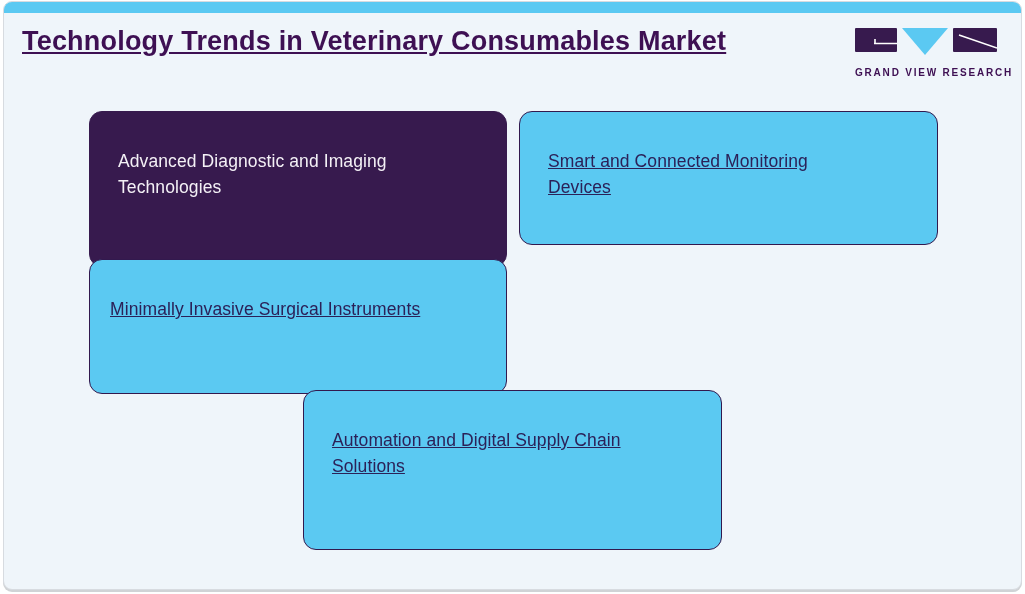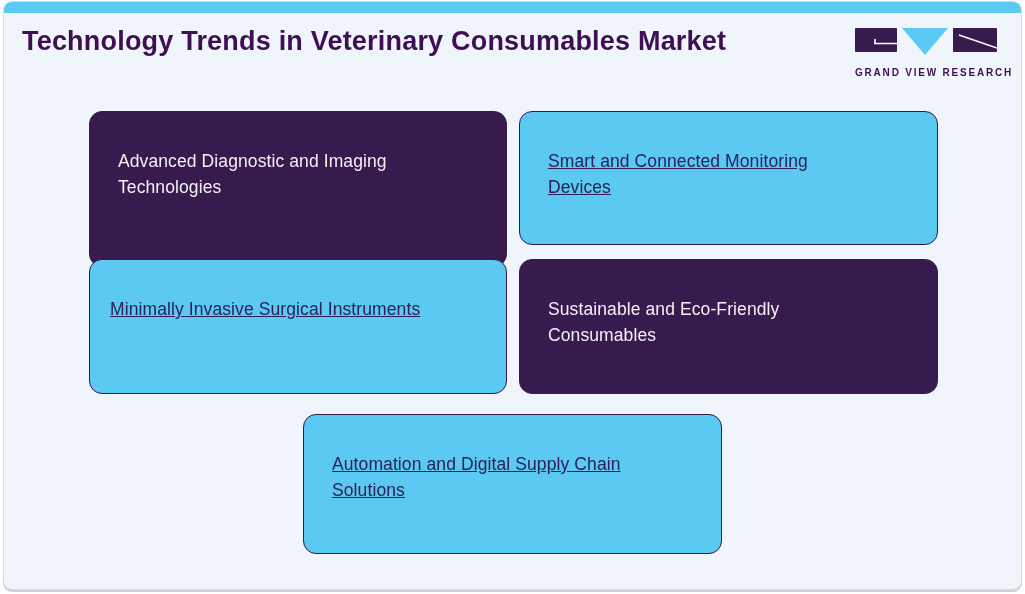--- a/index.html
+++ b/index.html
@@ -19,20 +19,21 @@
   }
   .topbar{
     position:absolute;left:0;top:0;right:0;height:11px;
     background:var(--accent-blue,#5BC9F2);
   }
   .page-title{
     position:absolute;left:22px;top:26px;
     font-size:27px;font-weight:800;letter-spacing:.2px;
     color:var(--title-purple,#3E1053);
     margin:0;
+    text-decoration:underline;
   }
   .logo{
     position:absolute;right:28px;top:28px;width:142px;
     text-align:center;
   }
   .logo-brand{
     margin-top:6px;
     font-size:10px;font-weight:bold;letter-spacing:1.8px;
     color:var(--title-purple,#3E1053);
     white-space:nowrap;
@@ -53,21 +54,21 @@
   .card.blue{
     background:var(--accent-blue,#5BC9F2);
     color:var(--dark-text,#2B2158);
     border:1.5px solid var(--blue-card-border,#32194E);
     text-decoration:underline;
   }
   .card-1{left:89px;top:111px;width:418px;height:156px;}
   .card-2{left:519px;top:111px;width:419px;height:134px;}
   .card-3{left:89px;top:259px;width:418px;height:135px;padding-left:20px;}
   .card-4{left:519px;top:259px;width:419px;height:135px;}
-  .card-5{left:303px;top:414px;width:419px;height:140px;}
+  .card-5{left:303px;top:390px;width:419px;height:160px;}
 </style>
 </head>
 <body>
 
 <div class="canvas">
 
   <div class="frame">
     <div class="topbar"></div>
   </div>
 
@@ -90,19 +91,17 @@
   </div>
 
   <div class="card card-1 dark">Advanced Diagnostic and Imaging
 Technologies</div>
 
   <div class="card card-2 blue">Smart and Connected Monitoring
 Devices</div>
 
   <div class="card card-3 blue">Minimally Invasive Surgical Instruments</div>
 
-  <div class="card card-4 dark">Sustainable and Eco-Friendly
-Consumables</div>
 
   <div class="card card-5 blue">Automation and Digital Supply Chain
 Solutions</div>
 
 </div>
 
 </body></html>

